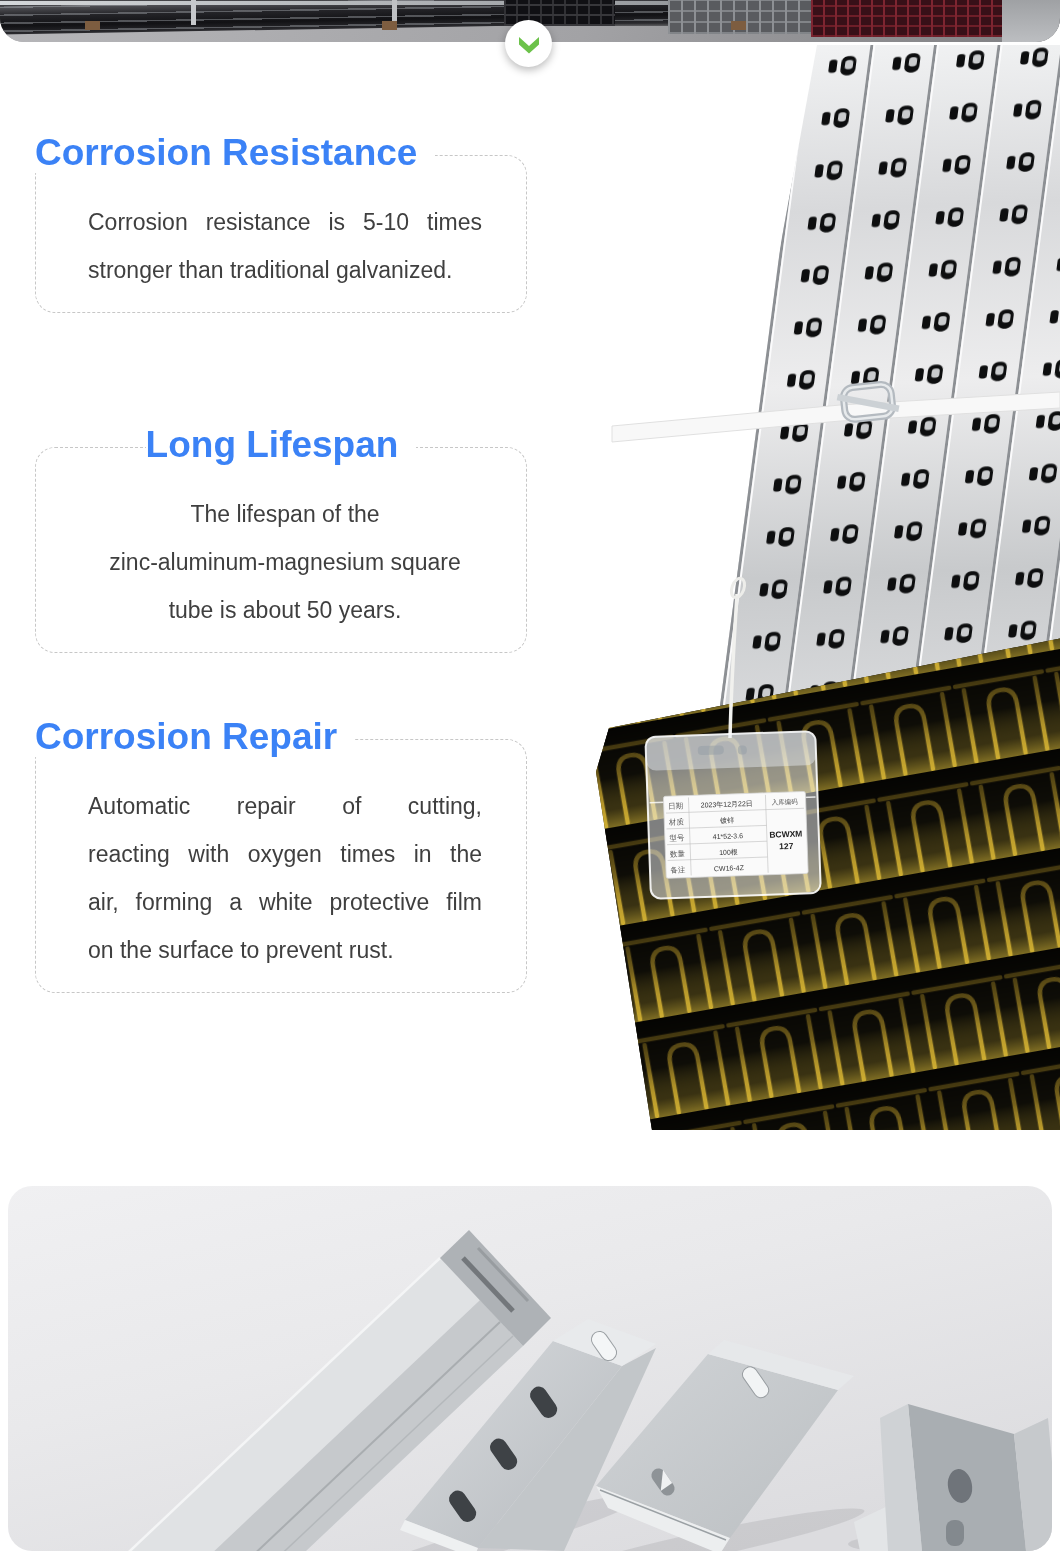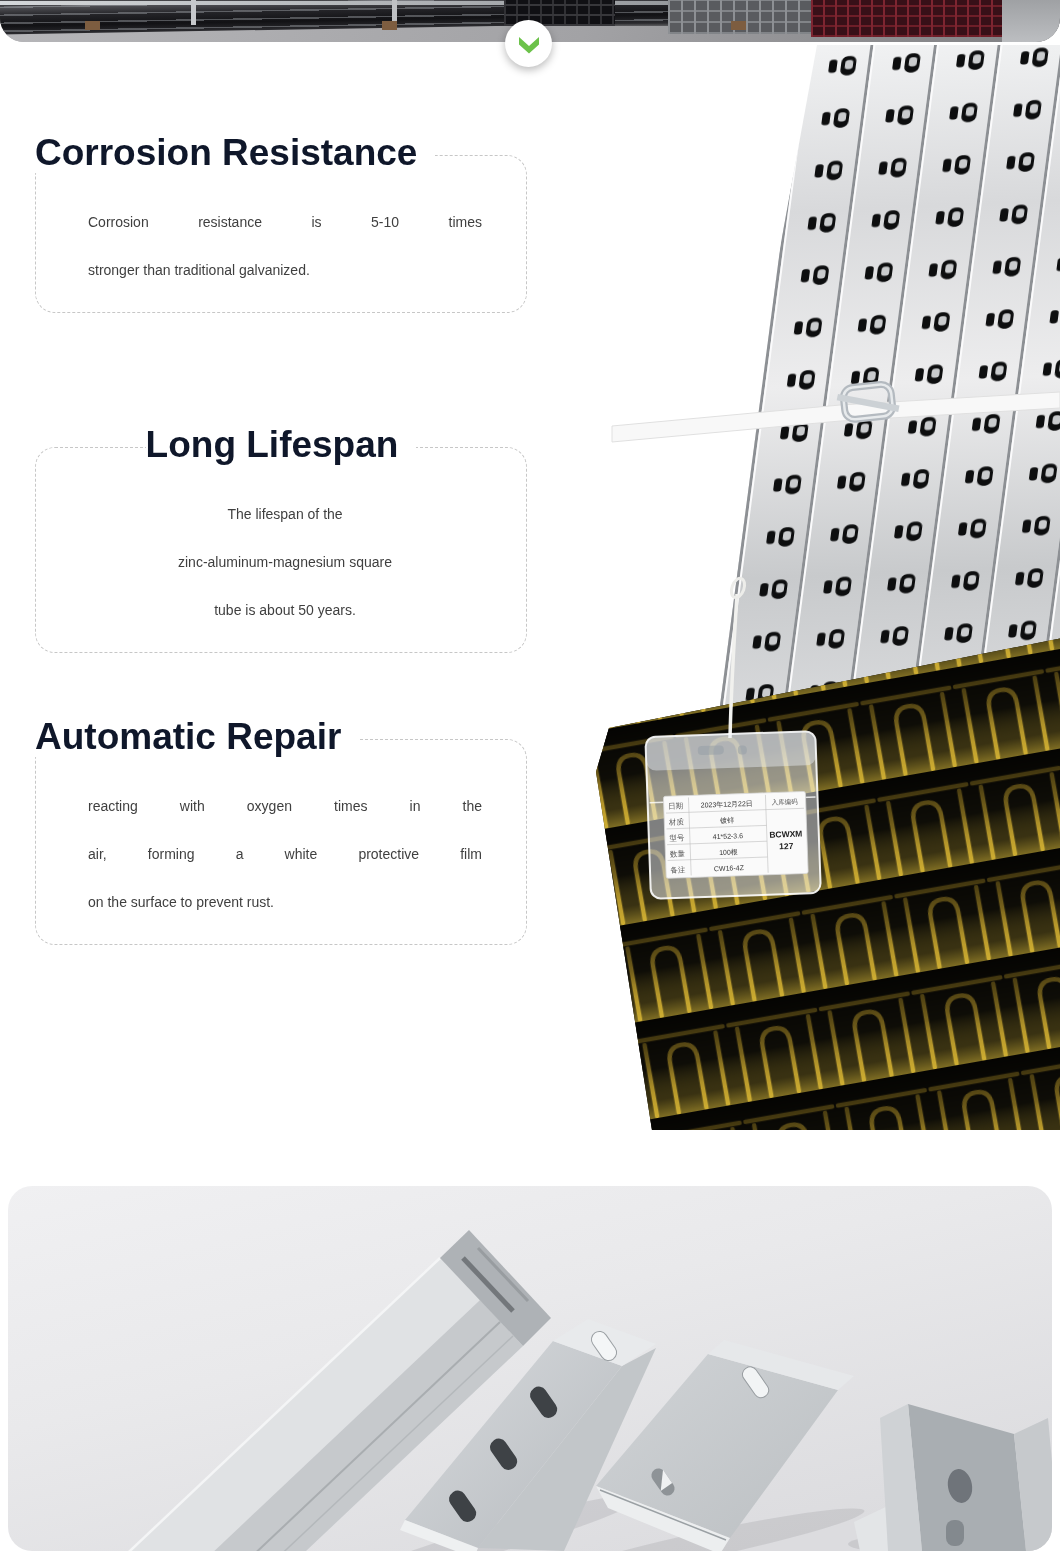--- a/index.html
+++ b/index.html
@@ -40,24 +40,24 @@
 
   
   .scroll-btn{position:absolute;left:505px;top:20px;width:47px;height:47px;border-radius:50%;
       background:#fff;box-shadow:0 3px 8px rgba(0,0,0,.28);z-index:6;cursor:pointer;
       display:flex;align-items:center;justify-content:center;}
 
   
   .feature{position:absolute;left:35px;width:492px;z-index:3;}
   .f1{top:133px;} .f2{top:425px;text-align:center;} .f3{top:717px;}
   .fh{margin:0;position:relative;z-index:2;display:inline-block;background:#fff;
-      padding:0 18px 0 0;font-size:37px;line-height:40px;font-weight:700;color:#0f172a;}
+      padding:0 18px 0 0;font-size:37px;line-height:40px;font-weight:700;color:#3b82f6;}
   .fbox{position:relative;z-index:1;margin-top:-18px;border:1px dashed #c7c7c7;
         border-radius:20px;padding:42px 44px 18px 52px;}
-  .ln{font-size:14px;line-height:48px;color:#3f3f3f;}
+  .ln{font-size:23px;line-height:48px;color:#3f3f3f;}
   .jl{text-align:justify;text-align-last:justify;}
 
   
   .photo-right{position:absolute;left:552px;top:42px;width:508px;height:1110px;z-index:1;}
   .photo-bottom{position:absolute;left:8px;top:1186px;width:1044px;height:365px;z-index:1;}
   svg text{font-family:"Liberation Sans",sans-serif;}
 </style>
 </head>
 <body>
 
@@ -95,22 +95,23 @@
   <section class="feature f2">
     <h2 class="fh">Long Lifespan</h2>
     <div class="fbox">
       <div class="ln">The lifespan of the</div>
       <div class="ln">zinc-aluminum-magnesium square</div>
       <div class="ln">tube is about 50 years.</div>
     </div>
   </section>
 
   <section class="feature f3">
-    <h2 class="fh">Automatic Repair</h2>
+    <h2 class="fh">Corrosion Repair</h2>
     <div class="fbox">
+      <div class="ln jl">Automatic repair of cutting,</div>
       <div class="ln jl">reacting with oxygen times in the</div>
       <div class="ln jl">air, forming a white protective film</div>
       <div class="ln">on the surface to prevent rust.</div>
     </div>
   </section>
 
   <svg class="photo-right" viewBox="0 0 508 1110">
     <defs>
       <linearGradient id="gSteel" x1="0" y1="0" x2="0" y2="1">
         <stop offset="0" stop-color="#f1f2f3"></stop>

